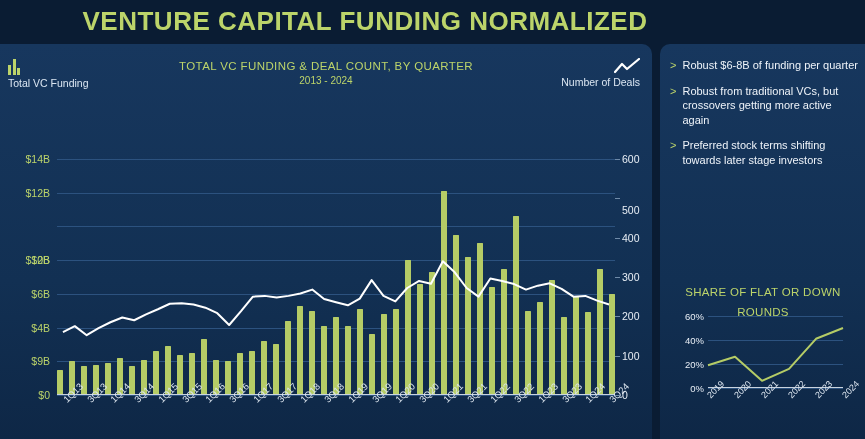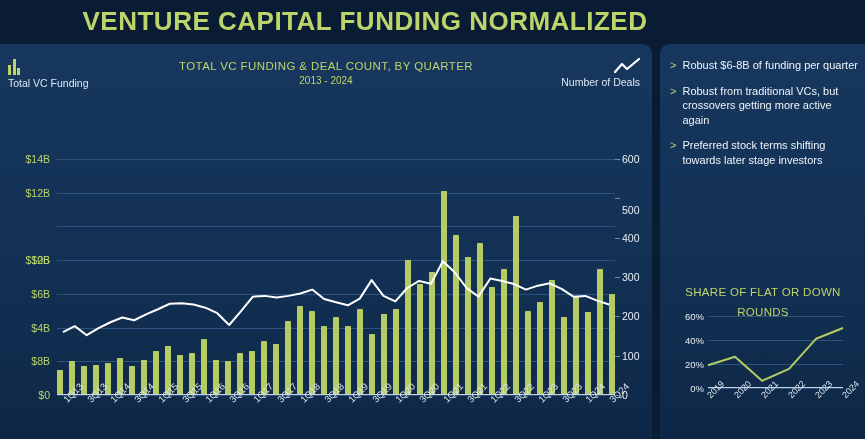--- a/index.html
+++ b/index.html
@@ -209,21 +209,21 @@
         <div class="xlab" style="left: 407.596px;">3Q21</div>
         <div class="xlab" style="left: 431.34px;">1Q22</div>
         <div class="xlab" style="left: 455.085px;">3Q22</div>
         <div class="xlab" style="left: 478.83px;">1Q23</div>
         <div class="xlab" style="left: 502.574px;">3Q23</div>
         <div class="xlab" style="left: 526.319px;">1Q24</div>
         <div class="xlab" style="left: 550.064px;">3Q24</div>
       </div>
 
   <div class="ylab" style="top: 351px;">$0</div>
-      <div class="ylab" style="top: 317.286px;">$8B</div>
+      <div class="ylab" style="top: 317.286px;">$9B</div>
       <div class="ylab" style="top: 283.571px;">$4B</div>
       <div class="ylab" style="top: 249.857px;">$6B</div>
       <div class="ylab" style="top: 216.143px;">$2B</div>
       <div class="ylab" style="top: 182.429px; margin-top: 34px;">$10B</div>
       <div class="ylab" style="top: 148.714px;">$12B</div>
       <div class="ylab" style="top: 115px;">$14B</div>
       <div class="tick-r" style="top: 351px;"></div>
       <div class="ylab-r" style="top: 351px;">0</div>
       <div class="tick-r" style="top: 311.667px;"></div>
       <div class="ylab-r" style="top: 311.667px;">100</div>

